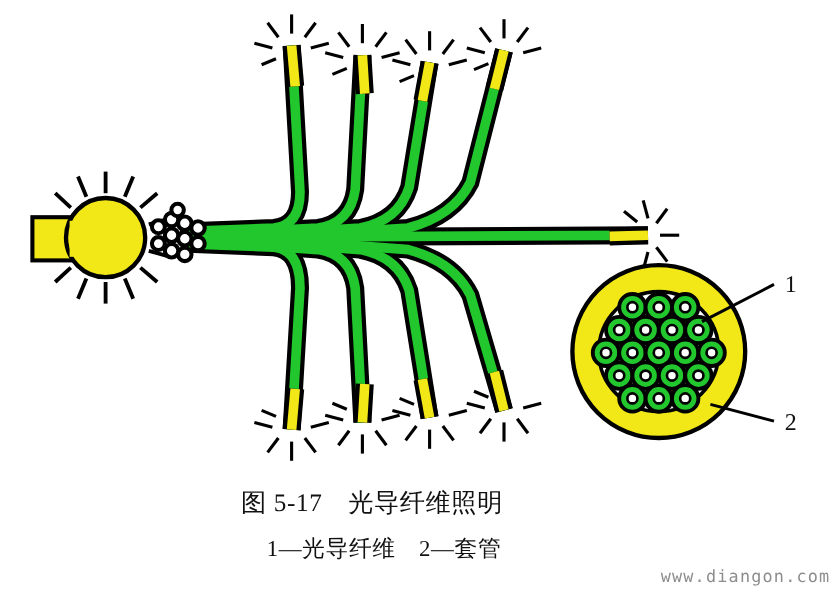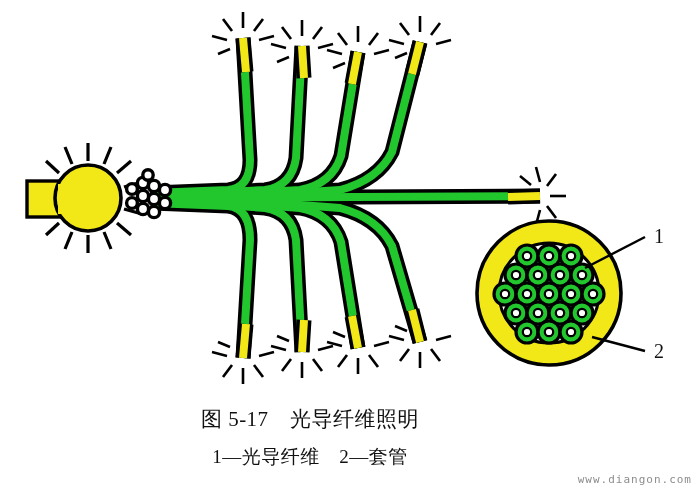--- a/index.html
+++ b/index.html
@@ -41,27 +41,28 @@
     letter-spacing: 0.5px;
     font-weight: 500;
     white-space: pre;
   }
   #caption-legend {
     top: 444px;
     font-size: 19px;
     letter-spacing: 0.5px;
     font-weight: 500;
     white-space: pre;
+    margin-left: 10px;
   }
   #watermark {
     position: absolute;
     right: 8px;
     top: 473px;
     font-family: "DejaVu Sans Mono", "Liberation Mono", monospace;
-    font-size: 11px;
+    font-size: 14px;
     color: #8d8d8d;
     letter-spacing: 1px;
     white-space: pre;
   }
   .lbl-num {
     font-family: "Liberation Serif", "DejaVu Serif", serif;
     font-size: 20px;
     fill: #111111;
   }
 </style>

